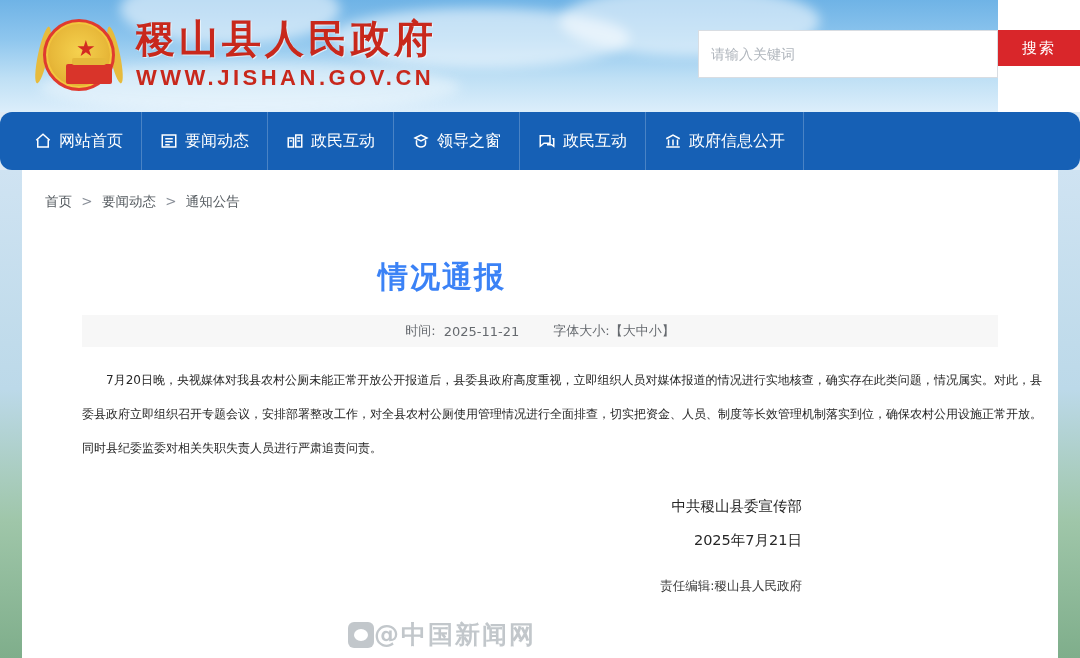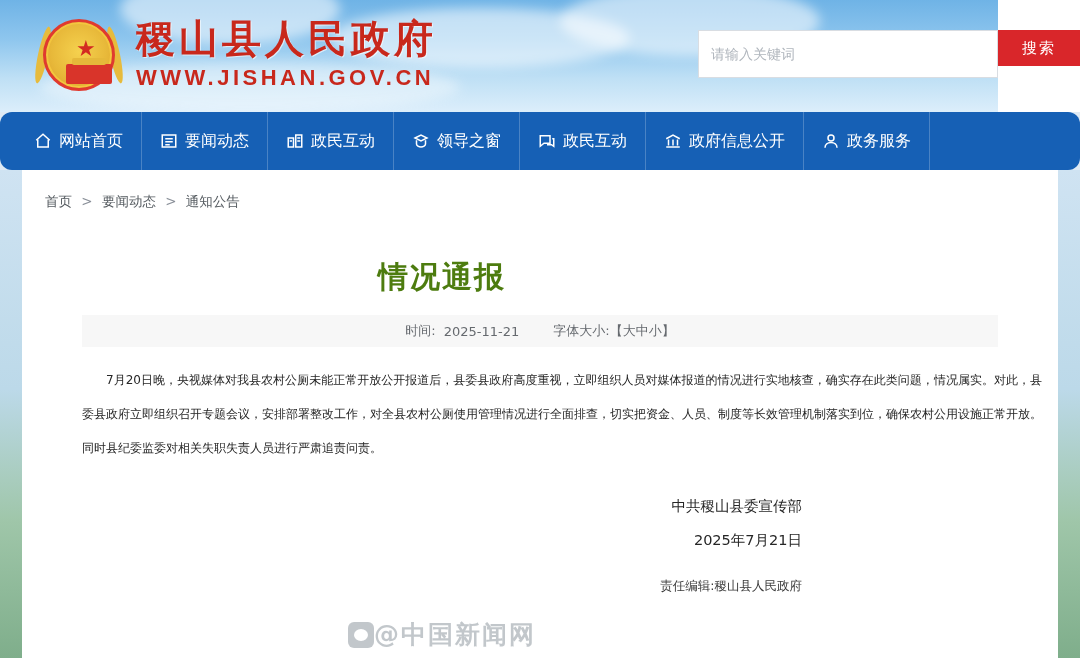--- a/index.html
+++ b/index.html
@@ -195,21 +195,21 @@
   }
   #breadcrumb span.sep { color: #8a9099; margin: 0 5px; }
   #breadcrumb span.crumb { cursor: pointer; }
 
   #article-title {
     position: absolute;
     left: 0; right: 0; top: 86px;
     text-align: center;
     font-size: 30px;
     font-weight: bold;
-    color: #4d7c0f;
+    color: #3b82f6;
     font-family: "DejaVu Sans", sans-serif;
     letter-spacing: 2px;
   }
 
   #meta-bar {
     position: absolute;
     left: 60px; top: 144px;
     width: 916px; height: 32px;
     background: #f7f7f7;
     display: flex;
@@ -376,29 +376,20 @@
           <path d="M3 9l9-5 9 5"></path>
           <line x1="3" y1="20" x2="21" y2="20"></line>
           <line x1="6" y1="10" x2="6" y2="18"></line>
           <line x1="12" y1="10" x2="12" y2="18"></line>
           <line x1="18" y1="10" x2="18" y2="18"></line>
         </svg>
     </span>
     <span>政府信息公开</span>
   </div>
 
-  <div class="nav-item">
-    <span class="nico">
-      <svg viewBox="0 0 24 24" width="18" height="18" fill="none" stroke="#fff" stroke-width="2">
-          <circle cx="12" cy="8" r="4"></circle>
-          <path d="M4 21c0-4.4 3.6-7 8-7s8 2.6 8 7"></path>
-        </svg>
-    </span>
-    <span>政务服务</span>
-  </div>
 </div>
 
 <div id="page">
   <div class="edge-l"></div>
   <div class="edge-r"></div>
 
   <div id="content">
 
     <div id="breadcrumb">
       <span class="crumb">首页</span>

